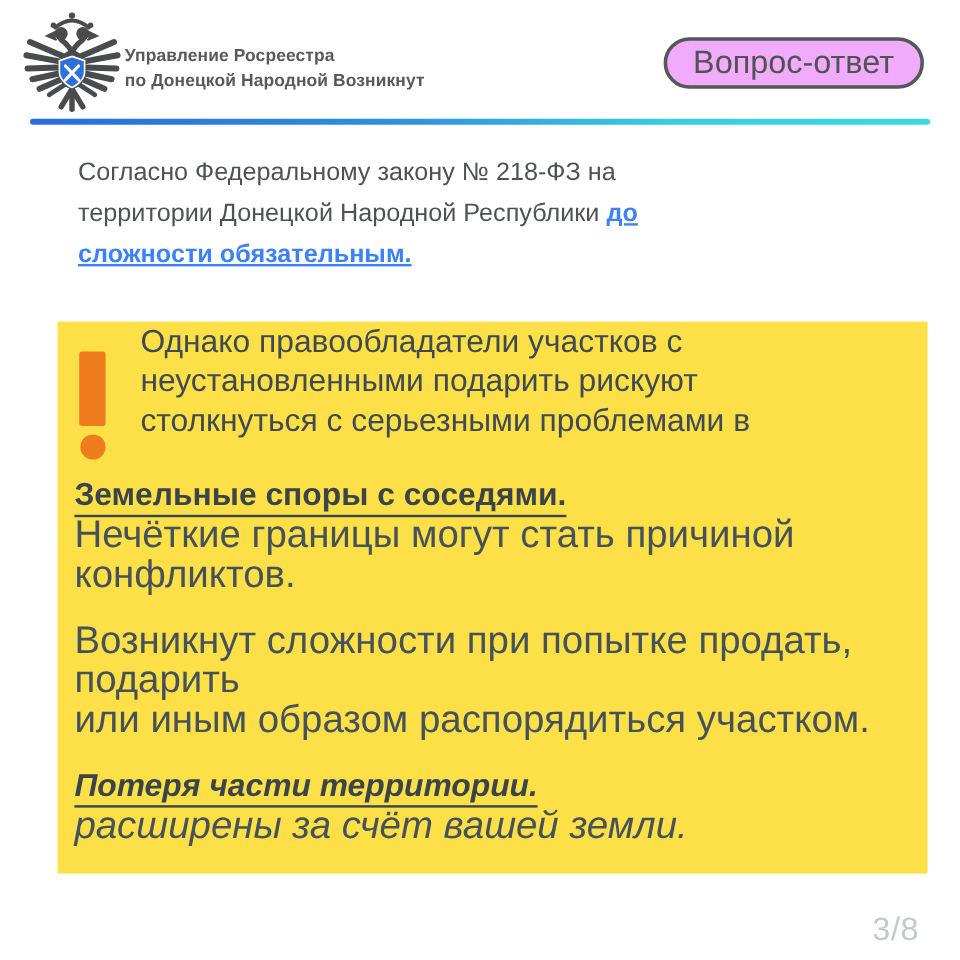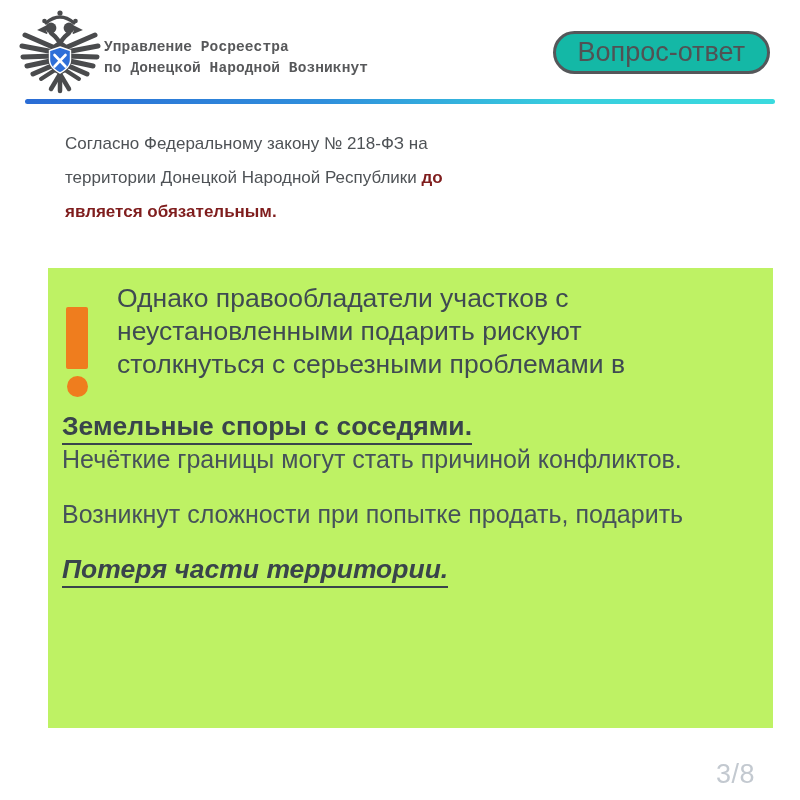--- a/index.html
+++ b/index.html
@@ -13,48 +13,47 @@
   }
 
   
   .logo {
     position:absolute; left:18px; top:8px; width:84px; height:88px;
   }
   .org {
     position:absolute; left:104px; top:37px;
     font-size:14.5px; font-weight:700; color:#57585a; line-height:1.42;
     letter-spacing:.1px;
-    font-family:Liberation Mono, monospace;
   }
   .badge {
     position:absolute; right:30px; top:31px;
     height:43px; padding:0 22px;
     display:flex; align-items:center; justify-content:center;
     border:3px solid #55575a; border-radius:24px;
     font-size:27px; font-weight:500; color:#505254;
-    background:#14b8a6; cursor:pointer;
+    background:#f0abfc; cursor:pointer;
   }
   .divider {
     position:absolute; left:25px; right:25px; top:99px; height:4.5px;
     border-radius:3px;
     background:linear-gradient(90deg,#2a6cd5 0%,#2f8fdc 40%,#38cede 72%,#3adade 100%);
   }
 
   
   .intro {
     position:absolute; left:65px; top:127px; width:710px;
-    font-size:17px; line-height:34px; color:#4e5256;
+    font-size:21px; line-height:34px; color:#4e5256;
   }
-  .intro .b { font-weight:700; color:#7f1d1d; }
+  .intro .b { font-weight:700; color:#3b82f6;text-decoration:underline; }
 
   
   .warning-box {
     position:absolute; left:48px; top:268px; width:725px; min-height:460px;
-    background:#bef264;
-    padding:14px 16px 14px 14px;
+    background:#fde047;
+    padding:0 16px 14px 14px;
   }
   .lead-row { display:flex; margin:0 0 13px 0; }
   .excl-col { width:30px; margin:25px 2px 0 2px; flex:0 0 auto; }
   .excl-bar {
     width:22px; height:62px; background:#ef7d1e; border-radius:2px;
     margin-left:2px;
   }
   .excl-dot {
     width:21px; height:21px; background:#ef7d1e; border-radius:50%;
     margin:7px 0 0 2.5px;
@@ -66,26 +65,26 @@
   .section { margin:0 0 22px 0; }
   .section:last-child { margin-bottom:0;font-style:italic; }
   .sec-title {
     font-size:26.5px; font-weight:700; color:#39444b; line-height:33px;
   }
   .sec-title .u {
     border-bottom:2.5px solid #39444b; padding-bottom:2px;
     white-space:pre-wrap;
   }
   .sec-body {
-    font-size:25px; line-height:33px; color:#46525a;
+    font-size:32px; line-height:33px; color:#46525a;
   }
 
   
   .page-indicator {
-    position:absolute; right:45px; bottom:10px;
+    position:absolute; right:34px; bottom:10px;
     font-size:27px; color:#c3c9d0; letter-spacing:.5px;
   }
 </style>
 </head>
 <body>
 
 <div class="logo">
   <svg viewBox="0 0 84 88" width="84" height="88" fill="none">
     <g stroke="#4a4b4d" stroke-linecap="round">
 
@@ -133,21 +132,21 @@
   <div>по Донецкой Народной Возникнут</div>
 </div>
 
 <div class="badge">Вопрос-ответ</div>
 
 <div class="divider"></div>
 
 <div class="intro">
   <div><span>Согласно Федеральному закону № 218-ФЗ на</span></div>
   <div><span>территории Донецкой Народной Республики </span><span class="b">до</span></div>
-  <div><span class="b">является обязательным.</span></div>
+  <div><span class="b">сложности обязательным.</span></div>
 </div>
 
 <div class="warning-box">
 
   <div class="lead-row">
     <div class="excl-col">
       <div class="excl-bar"></div>
       <div class="excl-dot"></div>
     </div>
     <div class="lead-text">
@@ -160,24 +159,26 @@
   <div class="section">
     <div class="sec-title"><span class="u">Земельные споры с соседями.</span></div>
     <div class="sec-body">
       <div>Нечёткие границы могут стать причиной конфликтов.</div>
     </div>
   </div>
 
   <div class="section">
     <div class="sec-body">
       <div>Возникнут сложности при попытке продать, подарить</div>
+      <div>или иным образом распорядиться участком.</div>
     </div>
   </div>
 
   <div class="section">
     <div class="sec-title"><span class="u">Потеря части территории.</span></div>
     <div class="sec-body">
+      <div>расширены за счёт вашей земли.</div>
     </div>
   </div>
 
 </div>
 
 <div class="page-indicator">3/8</div>
 
 </body></html>

